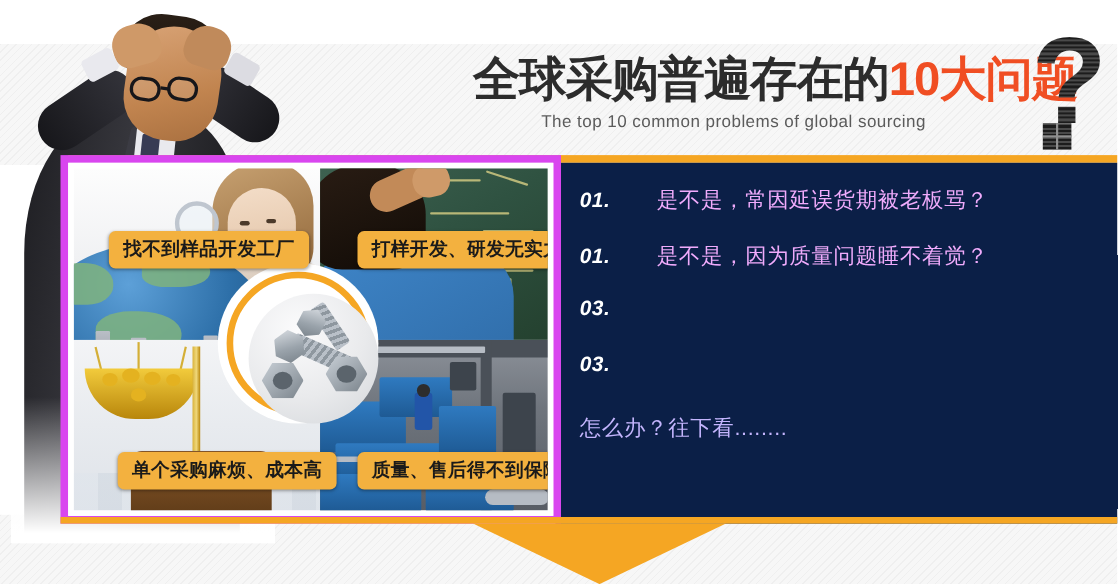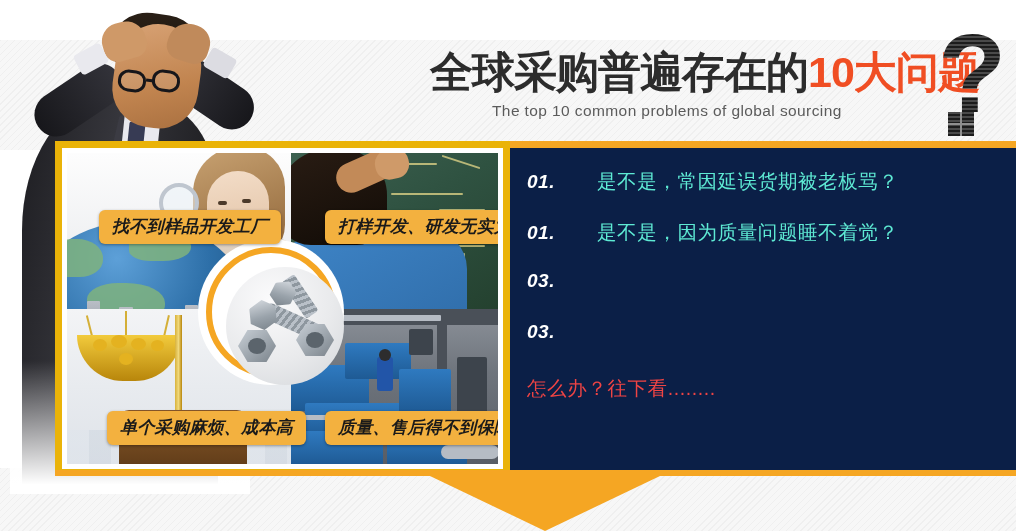--- a/index.html
+++ b/index.html
@@ -174,23 +174,22 @@
 
   
   #navy-panel {
     position:absolute; left:450px; top:7px; width:511px; height:328px;
     background:#0b1f47;
   }
 
   
   #collage-frame {
     position:absolute; left:0px; top:0px; width:455px; height:335px;
-    background:#eab308;
+    background:#d946ef;
     padding:7px;
-    font-style:italic;
   }
   #collage-inner {
     position:relative; width:441px; height:321px;
     background:#ffffff; border:5px solid #ffffff; overflow:hidden;
   }
   #collage {
     position:absolute; left:0; top:0; width:431px; height:311px;
     display:grid;
     grid-template-columns:224px 207px;
     grid-template-rows:156px 155px;
@@ -360,26 +359,26 @@
     display:flex; align-items:baseline;
     margin-bottom:5px; height:46px;gap:28px;
   }
   .qnum {
     font-style:italic; font-weight:bold;
     font-size:19px; color:#ffffff;
     width:42px; flex:0 0 42px;
     letter-spacing:0.5px;
   }
   .qtext {
-    font-size:19.5px; color:#5eead4; letter-spacing:0.6px;
+    font-size:19.5px; color:#f0abfc; letter-spacing:0.6px;
     white-space:nowrap;
   }
   #qfooter {
     margin-top:8px; margin-left:0px;
-    font-size:19.5px; color:#ef4444; letter-spacing:0.6px;
+    font-size:19.5px; color:#c4b5fd; letter-spacing:0.6px;
   }
 
   
   #bottom-arrow {
     position:absolute; left:430px; top:476px;
     width:230px; height:0;
     border-left:115px solid transparent;
     border-right:115px solid transparent;
     border-top:55px solid #f5a623;
   }

